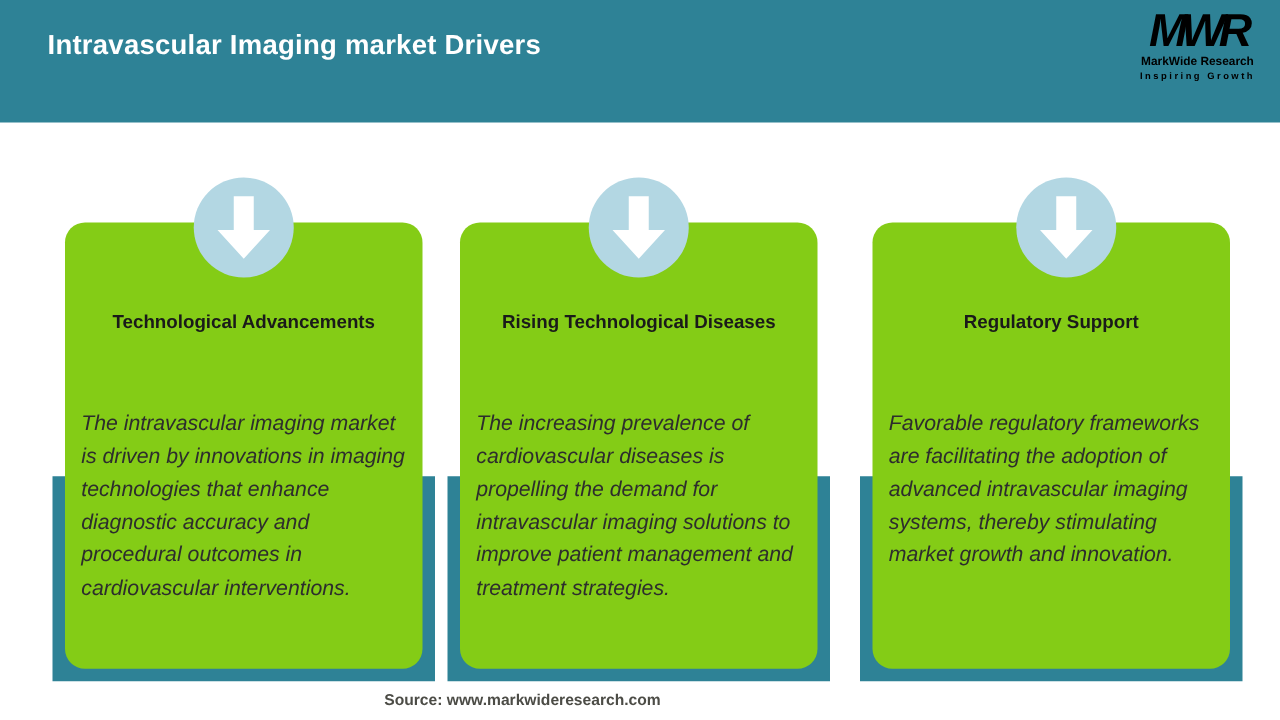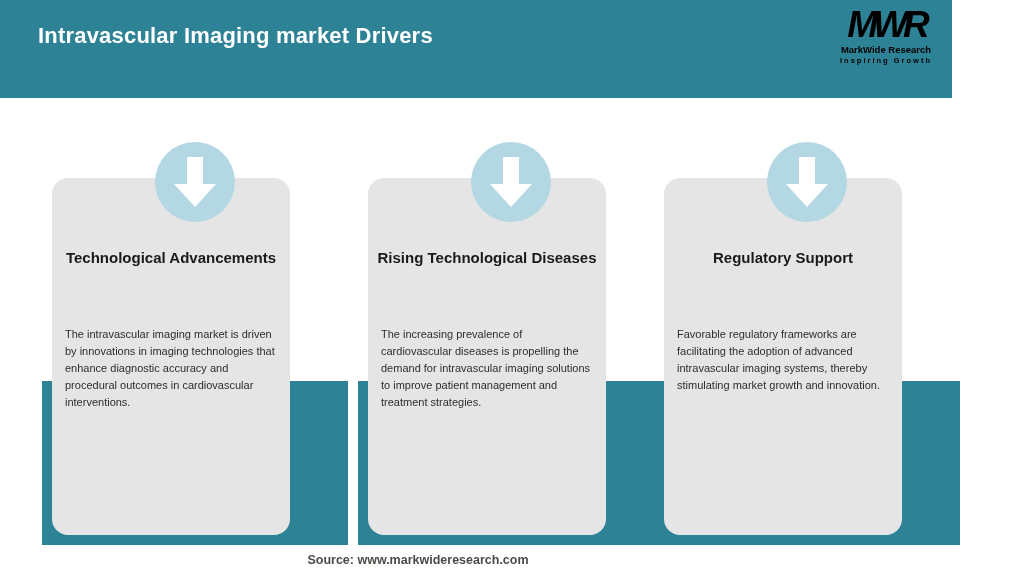--- a/index.html
+++ b/index.html
@@ -15,21 +15,21 @@
     position: relative;
     width: 1024px;
     height: 576px;
     background: #ffffff;
   }
 
   
   .header {
     position: absolute;
     top: 0; left: 0;
-    width: 952px;
+    width: 1024px;
     height: 98px;
     background: #2e8296;
   }
   .header .title {
     position: absolute;
     left: 38px;
     top: 23px;
     color: #ffffff;
     font-size: 22px;
     font-weight: bold;
@@ -69,38 +69,38 @@
 
   
   .card-group {
     position: absolute;
     top: 142px;
     width: 286px;
     height: 403px;
   }
   .card-group.g1 { left: 52px; }
   .card-group.g2 { left: 368px; }
-  .card-group.g3 { left: 664px; }
+  .card-group.g3 { left: 698px; padding-left: 24px; }
 
   .accent-bar {
     position: absolute;
     left: -10px;
     top: 239px;
     width: 306px;
     height: 164px;
     background: #2e8296;
     z-index: 0;
   }
   .card {
     position: absolute;
     left: 0;
     top: 36px;
-    width: 238px;
+    width: 286px;
     height: 357px;
-    background: #e5e5e5;
+    background: #84cc16;
     border-radius: 16px;
     z-index: 1;
   }
   .arrow-circle {
     position: absolute;
     left: 50%;
     top: 0;
     transform: translateX(-50%);
     width: 80px;
     height: 80px;
@@ -121,23 +121,24 @@
     font-size: 15px;
     font-weight: bold;
     color: #1a1a1a;
     line-height: 1.35;
   }
   .card-desc {
     position: absolute;
     top: 148px;
     left: 13px;
     right: 13px;
-    font-size: 11px;
+    font-size: 17px;
     line-height: 1.55;
     color: #2d2d2d;
+    font-style: italic;
   }
 
   
   .source {
     position: absolute;
     top: 553px;
     left: 0;
     width: 836px;
     text-align: center;
     font-size: 12.5px;

